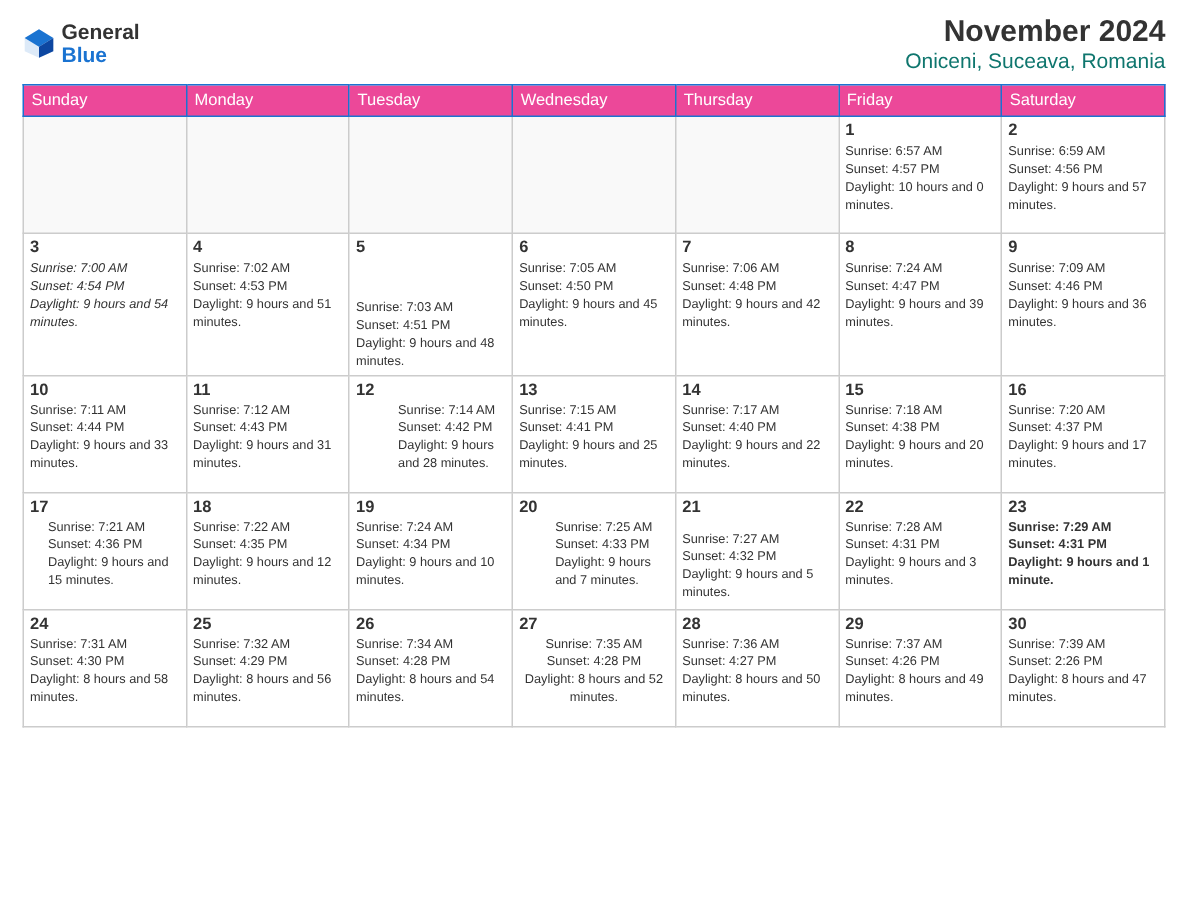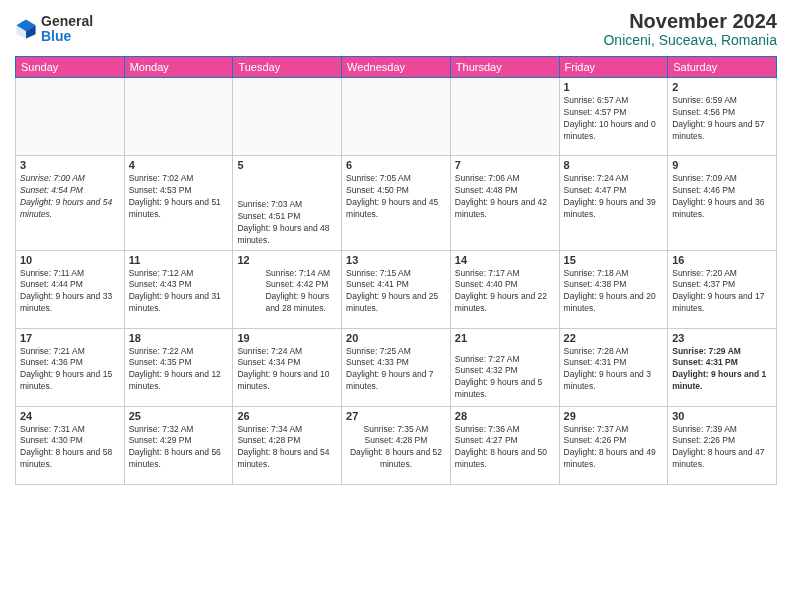--- a/index.html
+++ b/index.html
@@ -236,39 +236,39 @@
           <td>
             <span class="day-num">16</span>
             <div class="day-info" style="white-space: pre-line;">Sunrise: 7:20 AM
 Sunset: 4:37 PM
 Daylight: 9 hours and 17 minutes.</div>
           </td>
         </tr>
         <tr>
           <td>
             <span class="day-num">17</span>
-            <div class="day-info" style="white-space: pre-line;">Sunrise: 7:21 AM
+            <div class="day-info" style="white-space: pre-line; margin-left: 12px;">Sunrise: 7:21 AM
 Sunset: 4:36 PM
 Daylight: 9 hours and 15 minutes.</div>
           </td>
           <td>
             <span class="day-num">18</span>
             <div class="day-info" style="white-space: pre-line;">Sunrise: 7:22 AM
 Sunset: 4:35 PM
 Daylight: 9 hours and 12 minutes.</div>
           </td>
           <td>
             <span class="day-num">19</span>
             <div class="day-info" style="white-space: pre-line;">Sunrise: 7:24 AM
 Sunset: 4:34 PM
 Daylight: 9 hours and 10 minutes.</div>
           </td>
           <td>
             <span class="day-num">20</span>
-            <div class="day-info" style="white-space: pre-line;">Sunrise: 7:25 AM
+            <div class="day-info" style="white-space: pre-line; margin-left: 24px;">Sunrise: 7:25 AM
 Sunset: 4:33 PM
 Daylight: 9 hours and 7 minutes.</div>
           </td>
           <td>
             <span class="day-num">21</span>
             <div class="day-info" style="white-space: pre-line; margin-top: 10px;">Sunrise: 7:27 AM
 Sunset: 4:32 PM
 Daylight: 9 hours and 5 minutes.</div>
           </td>
           <td>

